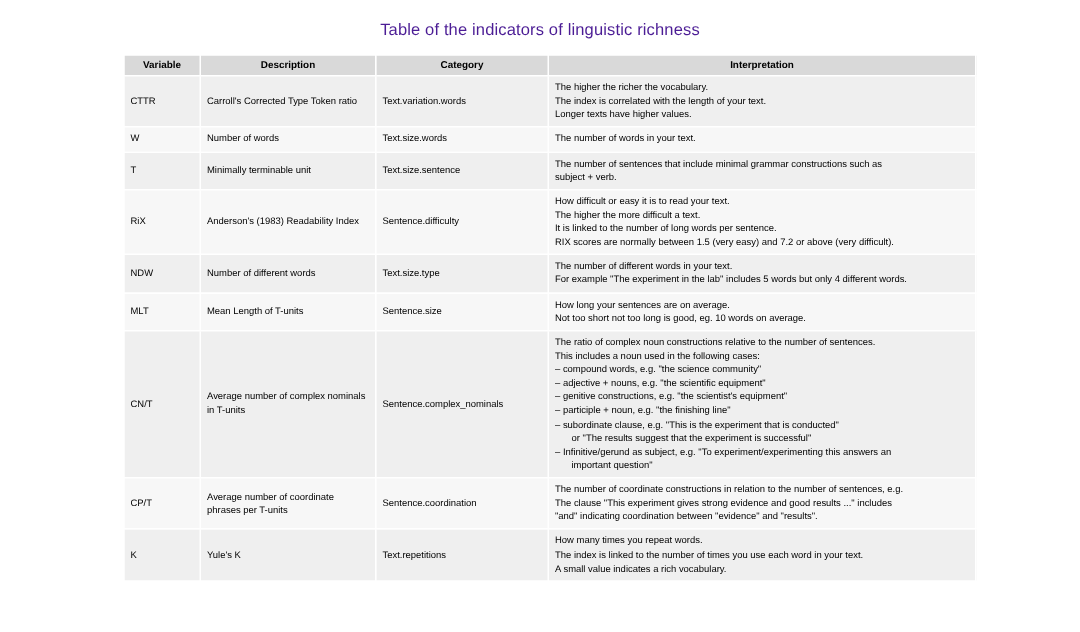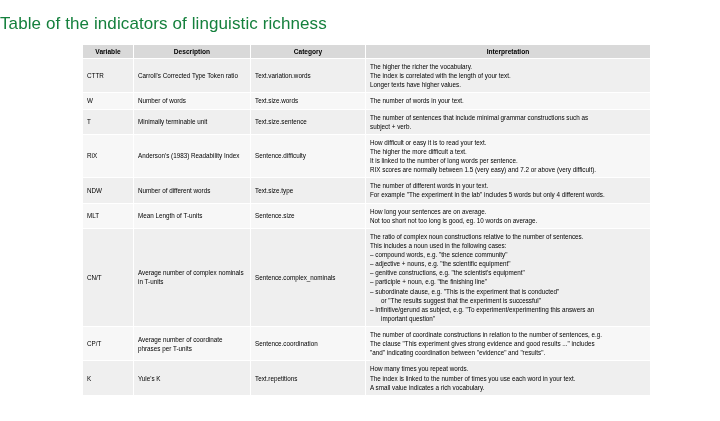--- a/index.html
+++ b/index.html
@@ -15,24 +15,24 @@
     overflow: hidden;
   }
   .page {
     width: 720px;
     height: 421px;
     position: relative;
     box-sizing: border-box;
     padding: 0;
   }
   .title {
-    text-align: left;
-    font-size: 17px;
+    text-align: center;
+    font-size: 11px;
     font-weight: 400;
-    color: #15803d;
+    color: #4c1d95;
     margin: 14px 0 10px 0;
     letter-spacing: 0.1px;
   }
   .table-wrap {
     margin: 0 82px 0 82px;
     width: 556px;
   }
   table.indicators {
     border-collapse: collapse;
     width: 556px;

